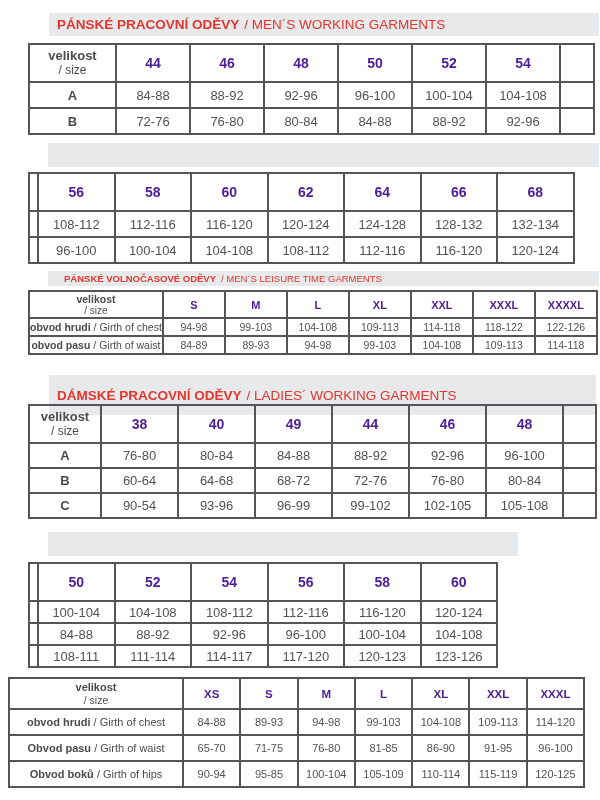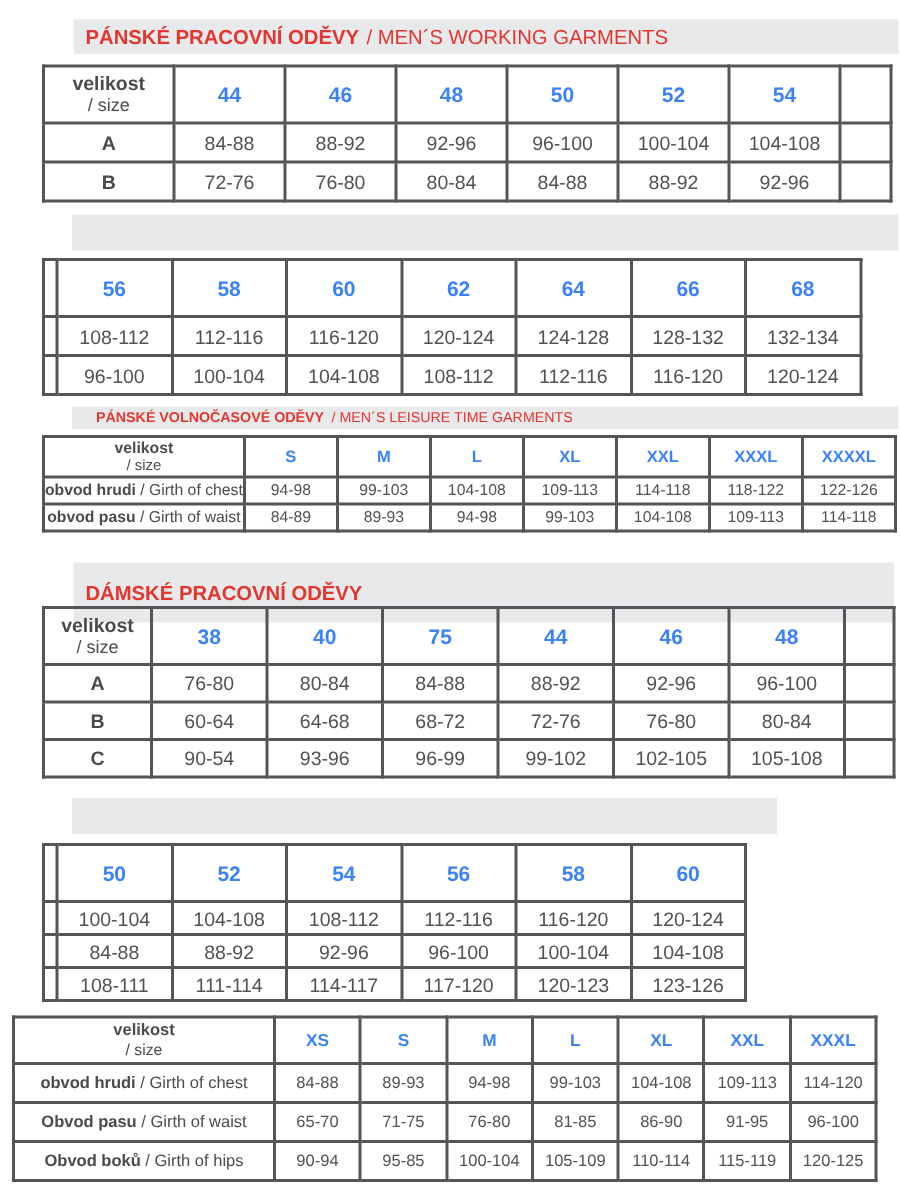--- a/index.html
+++ b/index.html
@@ -34,21 +34,21 @@
   .p-ladies_girth{left:8px;top:677px;}
 
   table.grid{border-collapse:collapse;table-layout:fixed;}
   .grid th,.grid td{
     border:2px solid var(--bordergray);
     text-align:center;vertical-align:middle;
     padding:0;overflow:hidden;white-space:nowrap;color:var(--textdark);
   }
   .grid tr.hd{height:38px;}
   .grid tr.dr{height:26px;}
-  .grid th.szh{font-size:14px;font-weight:bold;color:#3b82f6;border-radius:16px;}
+  .grid th.szh{font-size:14px;font-weight:bold;color:#4c1d95;border-radius:16px;}
   .grid td.val{font-size:13px;color:#515255;font-weight:normal;}
   .grid td.rlabel{font-size:13px;}
   .grid td.rlabel .lb{font-weight:bold;}
   .grid td.rlabel .lr{font-weight:normal;}
   .grid th.corner{font-weight:normal;}
   .grid .corner .l1{font-weight:bold;font-size:13px;line-height:1.15;}
   .grid .corner .l2{font-size:12px;line-height:1.15;}
   .grid .sliver,.grid .cut{font-size:1px;}
 
   .tb-mens_working_1 col.c-label{width:87px;}
@@ -244,20 +244,21 @@
           <td class="val">104-108</td>
           <td class="val">109-113</td>
           <td class="val">114-118</td>
         </tr>
       </tbody>
     </table>
   </div>
 
 <div class="bar bar-ladies">
   <span class="tcz">DÁMSKÉ PRACOVNÍ ODĚVY</span>
+  <span class="ten">/ LADIES´ WORKING GARMENTS</span>
 </div>
 
 <div class="tblpos p-ladies_working_1">
     <table class="grid tb-ladies_working_1">
       <colgroup>
         <col class="c-label">
         <col class="c-data">
         <col class="c-data">
         <col class="c-data">
         <col class="c-data">
@@ -266,21 +267,21 @@
         <col class="c-cut">
       </colgroup>
       <tbody>
         <tr class="hd">
           <th class="corner">
             <div class="l1">velikost</div>
             <div class="l2">/ size</div>
           </th>
           <th class="szh">38</th>
           <th class="szh">40</th>
-          <th class="szh">75</th>
+          <th class="szh">49</th>
           <th class="szh">44</th>
           <th class="szh">46</th>
           <th class="szh">48</th>
           <th class="cut"></th>
         </tr>
         <tr class="dr">
           <td class="rlabel"><span class="lb">A</span><span class="lr"></span></td>
           <td class="val">76-80</td>
           <td class="val">80-84</td>
           <td class="val">84-88</td>

